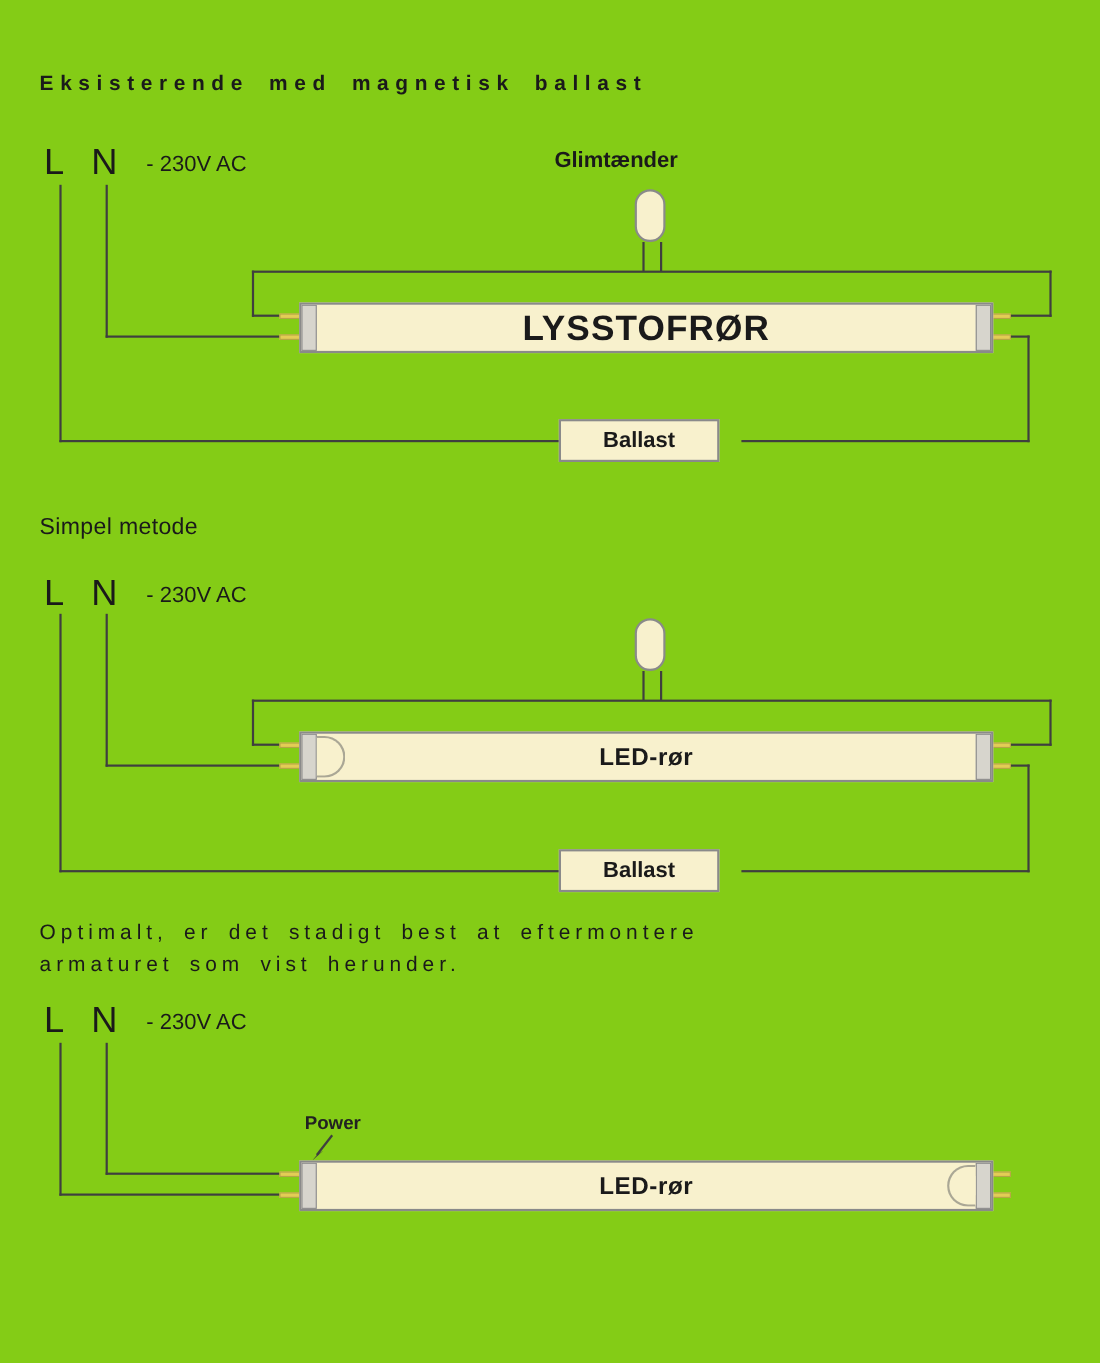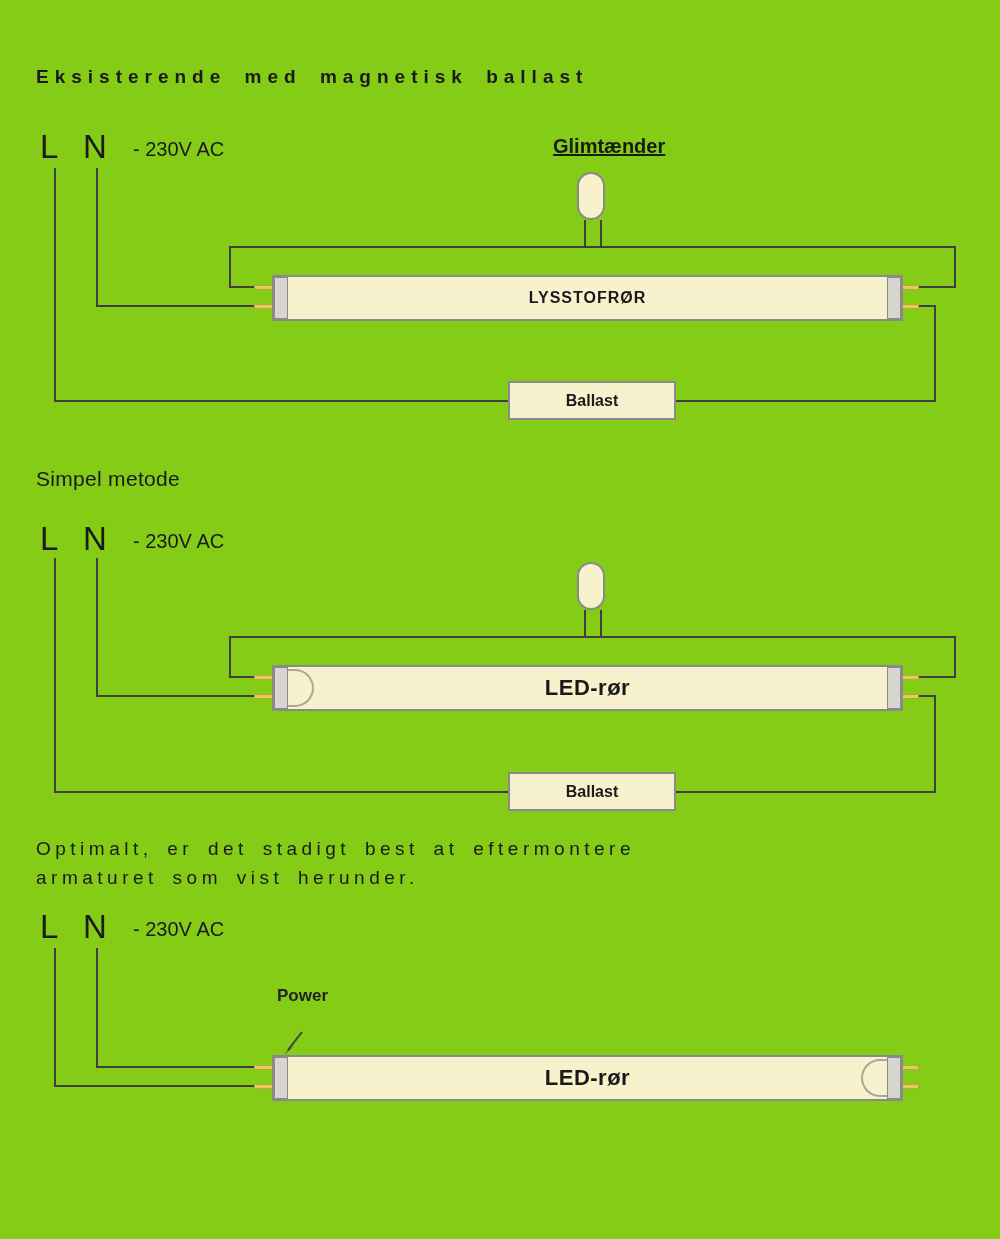--- a/index.html
+++ b/index.html
@@ -18,44 +18,44 @@
   .starter-label.spaced { font-weight:700; letter-spacing:4px; word-spacing:6px; }
   .note { font-size:19px; font-weight:500; letter-spacing:4.5px; word-spacing:5px; white-space:nowrap; }
   .power-label { font-size:17px; font-weight:600; color:#222; white-space:nowrap; }
   
   .tube { position:absolute; width:631px; height:46px; background:var(--tube-fill,#f8f1cd);
           border:2px solid var(--tube-border,#8a8a8a); display:flex; align-items:center; justify-content:center; }
   .cap { position:absolute; top:0; width:14px; height:42px; background:var(--cap-fill,#d7d5cd);
          border:1px solid var(--tube-border,#8a8a8a); }
   .cap.left { left:0; }
   .cap.right { right:0; }
-  .tube-label { font-weight:700; font-size:16px; letter-spacing:1px; z-index:2; }
+  .tube-label { font-weight:700; font-size:32px; letter-spacing:1px; z-index:2; }
   .tube-label.led { font-size:22px; font-weight:600; letter-spacing:0.5px; }
   .pin { position:absolute; width:20px; height:5px; background:var(--pin-fill,#e3cd55); border:1px solid #b3a445; }
   .starter { position:absolute; width:28px; height:48px; border:2px solid var(--tube-border,#8a8a8a);
              background:var(--tube-fill,#f8f1cd); border-radius:14px; }
-  .ballast { position:absolute; width:168px; height:39px; border:2px solid var(--tube-border,#8a8a8a);
+  .ballast { position:absolute; width:146px; height:39px; border:2px solid var(--tube-border,#8a8a8a);
              background:var(--tube-fill,#f8f1cd); display:flex; align-items:center; justify-content:center;
-             font-size:16px; font-weight:700; }
+             font-size:20px; font-weight:700; }
   .dome { position:absolute; top:2px; width:26px; height:38px; border:2px solid #aaa795; background:var(--tube-fill,#f8f1cd); z-index:1; }
   .dome.bulge-right { left:14px; border-left:none; border-radius:0 19px 19px 0; }
   .dome.bulge-left { right:14px; border-right:none; border-radius:19px 0 0 19px; }
 </style>
 </head>
 <body>
 
 <div class="canvas">
 
   <div class="abs heading1" style="left:36px; top:66px;">Eksisterende med magnetisk ballast</div>
 
   <span class="abs ln" style="left:40px; top:128px;">L</span>
   <span class="abs ln" style="left:83px; top:128px;">N</span>
   <span class="abs voltage" style="left:133px; top:138px;">- 230V AC</span>
 
-  <span class="abs starter-label" style="left:553px; top:135px;text-decoration:underline;">Glimtænder</span>
+  <span class="abs starter-label" style="left:504px; top:135px;">Glimtænder</span>
 
   <div class="starter" style="left:577px; top:172px;"></div>
   <div class="w" style="left:584px; top:220px; width:2px; height:27px;"></div>
   <div class="w" style="left:600px; top:220px; width:2px; height:27px;"></div>
 
   <div class="w" style="left:54px;  top:168px; width:2px;  height:234px;"></div>
   <div class="w" style="left:54px;  top:400px; width:456px; height:2px;"></div>
   <div class="w" style="left:96px;  top:168px; width:2px;  height:139px;"></div>
   <div class="w" style="left:96px;  top:305px; width:160px; height:2px;"></div>
   <div class="w" style="left:229px; top:246px; width:727px; height:2px;"></div>
@@ -122,21 +122,21 @@
     <span>Ballast</span>
   </div>
 
   <div class="abs note" style="left:36px; top:867px;">armaturet som vist herunder.</div>
   <div class="abs note" style="left:36px; top:838px;">Optimalt, er det stadigt best at eftermontere</div>
 
   <span class="abs ln" style="left:40px; top:908px;">L</span>
   <span class="abs ln" style="left:83px; top:908px;">N</span>
   <span class="abs voltage" style="left:133px; top:918px;">- 230V AC</span>
 
-  <span class="abs power-label" style="left:277px; top:986px;">Power</span>
+  <span class="abs power-label" style="left:277px; top:1011px;">Power</span>
   <svg class="abs" style="left:276px; top:1030px;" width="36" height="28" viewBox="0 0 36 28">
     <line x1="26" y1="2" x2="12" y2="20" stroke="#3f3f3f" stroke-width="2"></line>
     <polygon points="12,20 18,16 8,25" fill="#3f3f3f"></polygon>
   </svg>
 
   <div class="w" style="left:54px; top:948px; width:2px;  height:139px;"></div>
   <div class="w" style="left:54px; top:1085px; width:202px; height:2px;"></div>
   <div class="w" style="left:96px; top:948px; width:2px;  height:120px;"></div>
   <div class="w" style="left:96px; top:1066px; width:160px; height:2px;"></div>
 

